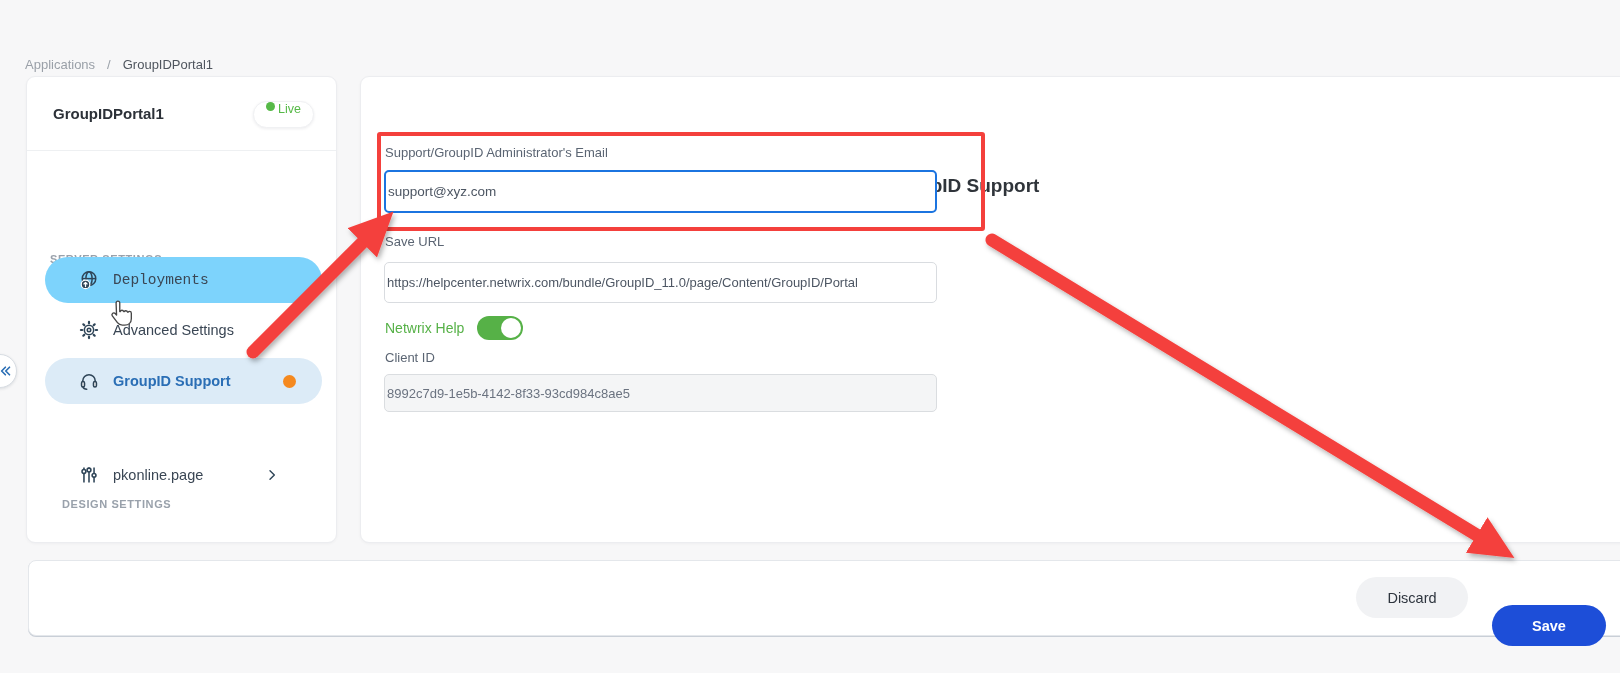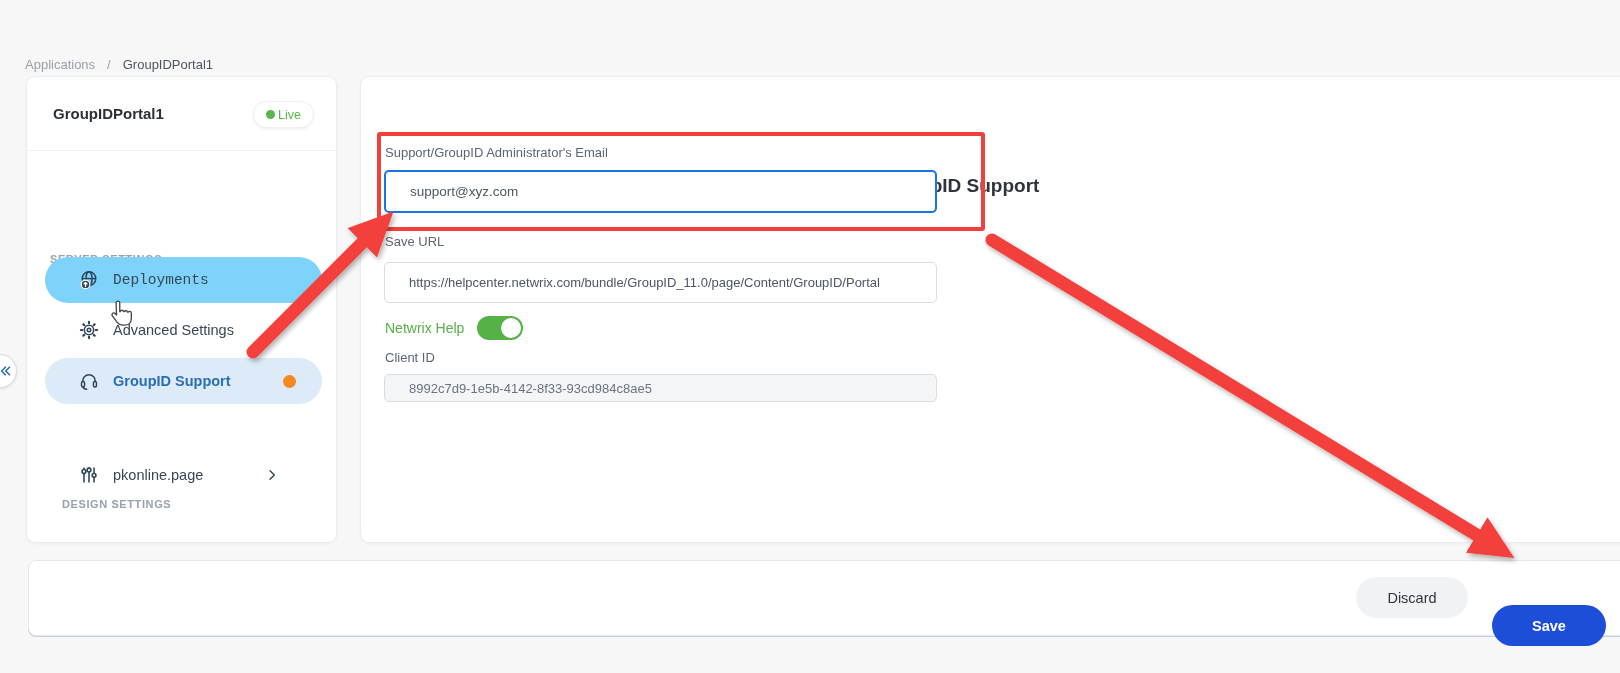--- a/index.html
+++ b/index.html
@@ -17,21 +17,21 @@
   .breadcrumb .crumb-current { color:#4f555e; }
 
   
   .card { background:#fff; border:1px solid #ecedf0; border-radius:9px; box-shadow:0 1px 3px rgba(20,30,50,.04); position:absolute; }
   .sidebar-card { left:26px; top:76px; width:311px; height:467px; }
   .main-card    { left:360px; top:76px; width:1300px; height:467px; }
 
   
   .sb-header { position:absolute; left:0; top:0; width:100%; height:74px; border-bottom:1px solid #eef0f2; }
   .sb-title { position:absolute; left:26px; top:28px; font-size:15px; font-weight:700; color:#2c3138; }
-  .live-badge { position:absolute; right:22px; top:24px; height:27px; padding:0 12px; display:flex; align-items:center; gap:3px;
+  .live-badge { position:absolute; right:22px; top:24px; height:27px; padding:0 12px; display:flex; align-items:flex-start; gap:3px;
     background:#fff; border:1px solid #f0f1f3; border-radius:14px; box-shadow:0 1px 3px rgba(20,30,50,.08);
     font-size:12.5px; color:#56b947; }
   .live-dot { width:9px; height:9px; border-radius:50%; background:#56b947; }
 
   .section-label { position:absolute; left:23px; font-size:11px; font-weight:700; letter-spacing:.6px; color:#99a1ab; }
   .nav-item { position:absolute; left:18px; width:277px; height:46px; border-radius:23px;
     display:flex; align-items:center; padding-left:33px; gap:13px; font-size:14.5px; color:#3a4654; cursor:pointer; }
   .nav-item.hovered  { background:#7dd3fc;font-family:Liberation Mono, monospace; }
   .nav-item.selected { background:#dcebf7; color:#2a6eb5; font-weight:700; }
   .nicon { width:22px; height:22px; flex:0 0 22px; display:flex; }
@@ -47,21 +47,21 @@
   .collapse-btn svg { width:18px; height:18px; margin-left:10px; }
 
   
   .main-header { position:absolute; left:384px; top:98px; display:flex; align-items:center; gap:11px; }
   .eyebrow { font-size:11px; font-weight:700; letter-spacing:.7px; color:#a2a8b0; }
   .eyebrow-sep { font-size:14px; color:#b4b9c0; }
   .panel-title { font-size:19px; font-weight:700; color:#2f343a; }
 
   .field-label { position:absolute; font-size:13px; color:#5b6573; }
   .txt-input { position:absolute; left:384px; width:553px; height:42px; border:1px solid #d9dce0; border-radius:5px;
-    padding:0 24px; font-family:inherit; font-size:13px; color:#4d5663; background:#fff; outline:none; }
+    padding:0 2px; font-family:inherit; font-size:13px; color:#4d5663; background:#fff; outline:none; }
   .txt-input.focused { border:2px solid #1b74e0; height:43px; font-size:13.5px; }
   .txt-input.disabled { background:#f4f5f6; border-color:#dadde0; color:#6b7380; }
 
   .toggle-row { position:absolute; left:385px; top:316px; display:flex; align-items:center; gap:13px; }
   .toggle-label { font-size:14px; color:#56b147; }
   .toggle { width:46px; height:24px; border-radius:13px; background:#56b147; position:relative; cursor:pointer; }
   .toggle .knob { position:absolute; right:2px; top:2px; width:20px; height:20px; border-radius:50%; background:#fff; }
 
   
   .footer-card { left:28px; top:560px; width:1600px; height:76px; border-radius:8px; border:1px solid #e4e7eb;
@@ -190,21 +190,21 @@
   <input class="txt-input" style="top: 262px; height: 41px;" value="https://helpcenter.netwrix.com/bundle/GroupID_11.0/page/Content/GroupID/Portal">
 
   <div class="toggle-row">
     <span class="toggle-label">Netwrix Help</span>
     <div class="toggle">
       <div class="knob"></div>
     </div>
   </div>
 
   <div class="field-label" style="left:385px; top:350px;">Client ID</div>
-  <input class="txt-input disabled" style="top: 374px; height: 28px;" value="8992c7d9-1e5b-4142-8f33-93cd984c8ae5">
+  <input class="txt-input disabled" style="top: 374px; height: 38px;" value="8992c7d9-1e5b-4142-8f33-93cd984c8ae5">
 
   <div class="card footer-card">
     <button class="btn btn-discard">Discard</button>
     <button class="btn btn-save">Save</button>
   </div>
 
   <div class="hl-rect"></div>
 
   <svg class="arrow-overlay" width="1620" height="673" viewBox="0 0 1620 673">
     <defs>

